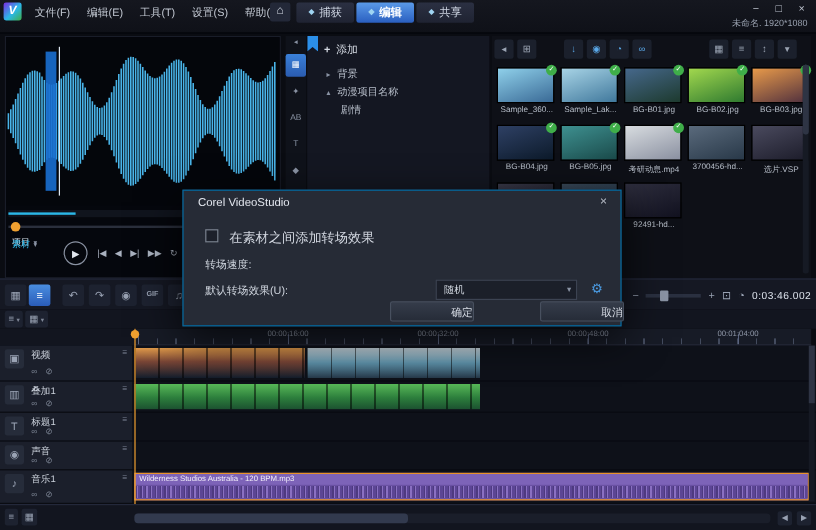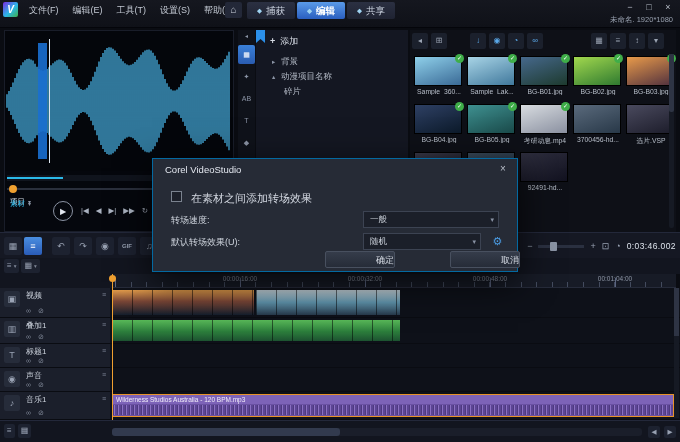--- a/index.html
+++ b/index.html
@@ -207,21 +207,21 @@
         <div class="rail-ico">◈</div>
       </div>
   </div>
 
   <div class="library">
     <div class="lib-flag"></div>
     <div class="lib-add"><span class="lib-plus">+</span><span>添加</span></div>
     <div id="library-tree">
         <div class="lib-row" style="padding-left: 16px;"><span class="lib-arrow">▸</span><span>背景</span></div>
         <div class="lib-row" style="padding-left: 16px;"><span class="lib-arrow">▴</span><span>动漫项目名称</span></div>
-        <div class="lib-row" style="padding-left: 28px;"><span>碎片</span></div>
+        <div class="lib-row" style="padding-left: 28px;"><span>剧情</span></div>
       </div>
   </div>
   <div class="vdiv"></div>
 
   <div class="mediapanel">
     <div class="mg-head">
       <div class="mgh" id="mgh-left" style="left:2px;">
           <div class="mico">◂</div>
           <div class="mico">⊞</div>
         </div>
@@ -453,23 +453,20 @@
     <div class="sarr" style="right:20px;">◀</div>
     <div class="sarr" style="right:4px;">▶</div>
   </div>
 
   <div class="dialog">
     <div class="dlg-title">Corel VideoStudio</div>
     <div class="dlg-close">×</div>
     <div class="dlg-check"></div>
     <div class="dlg-chklabel">在素材之间添加转场效果</div>
     <div class="dlg-lbl" style="left:18px; top:55px;">转场速度:</div>
-    <div class="dlg-sel" style="left:210px; top:52px; width:136px;">
-      <span>一般</span><span class="arr">▾</span>
-    </div>
     <div class="dlg-lbl" style="left:18px; top:77px;">默认转场效果(U):</div>
     <div class="dlg-sel" style="left:210px; top:74px; width:118px;">
       <span>随机</span><span class="arr">▾</span>
     </div>
     <div class="dlg-gear">⚙</div>
     <div class="dlg-btn" style="left:172px;">确定</div>
     <div class="dlg-btn" style="left:256px;margin-left:41px;">取消</div>
   </div>
 
 </div>

